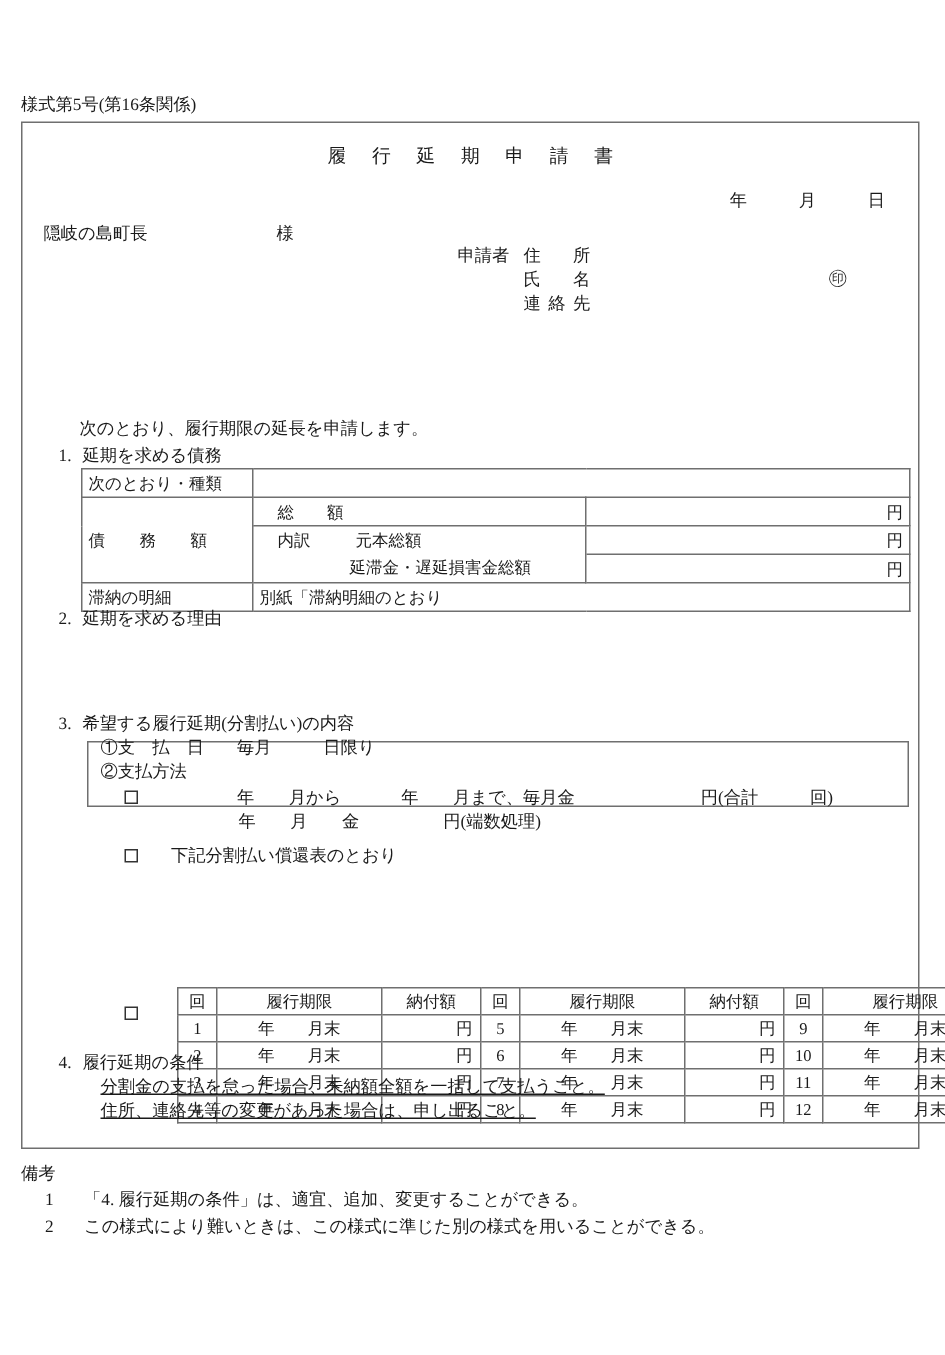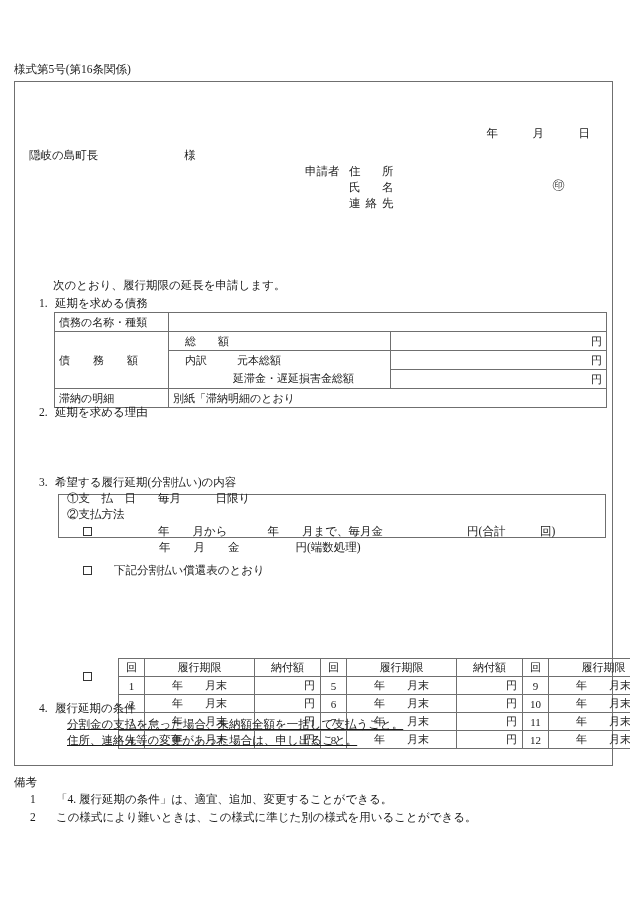--- a/index.html
+++ b/index.html
@@ -218,20 +218,21 @@
 </style>
 </head>
 <body>
 
 <div class="page">
 
   <div class="form-number">様式第5号(第16条関係)</div>
 
   <div class="main-frame">
 
+    <div class="doc-title">履 行 延 期 申 請 書</div>
 
     <div class="date-line">年　　　月　　　日</div>
 
     <div class="addressee">
       <span>隠岐の島町長</span><span class="honor">様</span>
     </div>
 
     <div class="applicant-block">
       <div class="row">
         <span class="lbl-head">申請者</span><span class="lbl">住　所</span>
@@ -252,21 +253,21 @@
     </div>
 
     <table class="debt-table">
       <colgroup>
         <col style="width:114px">
         <col style="width:222px">
         <col style="width:216px">
       </colgroup>
       <tbody>
         <tr>
-          <td>債務の名称・種類</td>
+          <td>次のとおり・種類</td>
           <td colspan="2"></td>
         </tr>
         <tr>
           <td rowspan="3" class="lbl-sp">債　務　額</td>
           <td class="indent1">総　　額</td>
           <td class="cell-yen">円</td>
         </tr>
         <tr>
           <td class="nb-bot indent1">
             <span>内訳</span><span class="g30"></span><span>元本総額</span>

